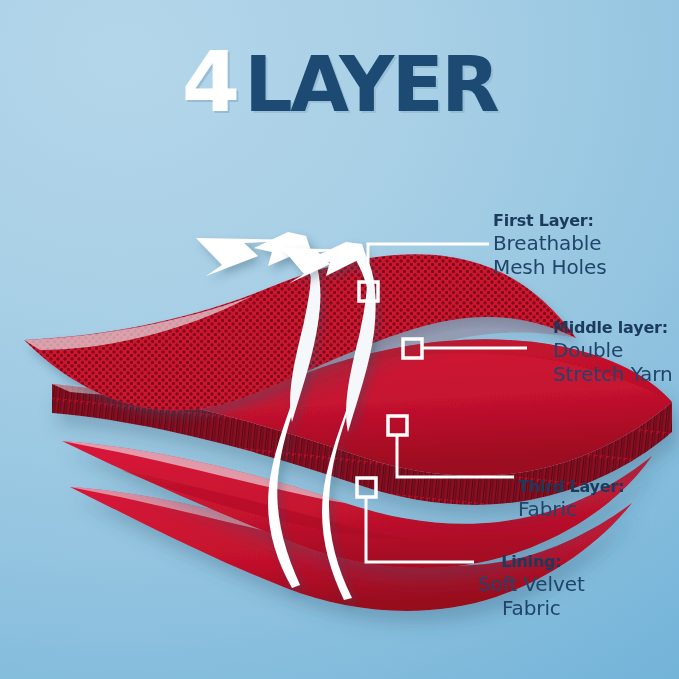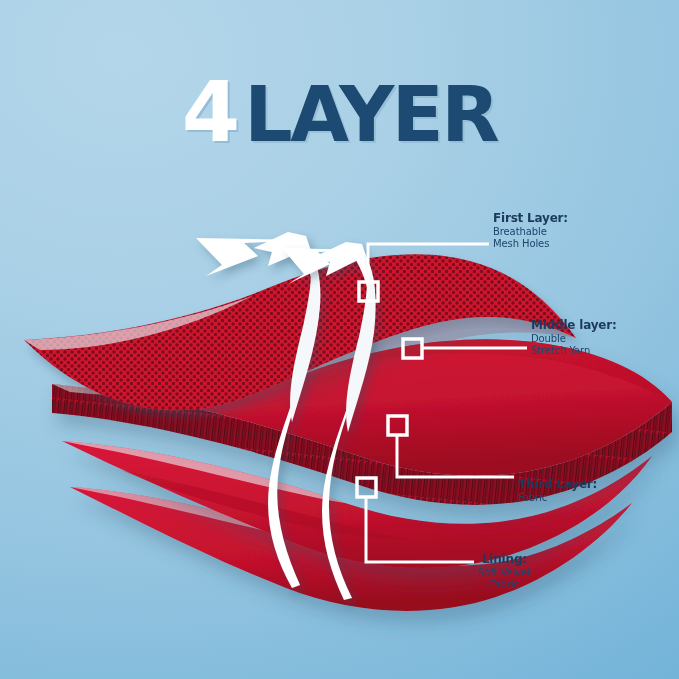--- a/index.html
+++ b/index.html
@@ -13,21 +13,21 @@
     height: 679px;
     overflow: hidden;
     font-family: "Liberation Sans", sans-serif;
     background: radial-gradient(ellipse 150% 130% at 18% 8%, #b4d6ea 0%, #a9d0e6 28%, #93c4e0 58%, #7ab7da 82%, #6aafd7 100%);
   }
 
   
   .title-block {
     position: absolute;
     left: 0;
-    top: 74px;
+    top: 44px;
     width: 679px;
     text-align: center;
     user-select: none;
   }
   .title-row1 {
     display: block;
     line-height: 0.92;
     white-space: nowrap;
   }
   .title-num {
@@ -74,36 +74,36 @@
   
   .callout {
     position: absolute;
     color: #1b3a5c;
     font-family: "DejaVu Sans", sans-serif;
     line-height: 1.22;
     user-select: none;
   }
   .callout .c-title {
     display: block;
-    font-size: 12px;
+    font-size: 16px;
     font-weight: 700;
     letter-spacing: -0.2px;
     white-space: nowrap;
   }
   .callout .c-line {
     display: block;
-    font-size: 10px;
+    font-size: 20px;
     font-weight: 400;
     letter-spacing: -0.1px;
     white-space: nowrap;
     color: #20456b;
   }
 
   #callout-1 { left: 493px; top: 211px; }
-  #callout-2 { left: 531px; top: 318px; }
+  #callout-2 { left: 553px; top: 318px; }
   #callout-3 { left: 518px; top: 456px; margin-top: 21px; }
   #callout-4 { left: 478px; top: 552px; text-align: center; }
 </style>
 </head>
 <body>
 
 <div id="infographic">
 
   <div class="title-block">
     <span class="title-row1"><span class="title-num">4</span><span class="title-main">LAYER</span></span>

